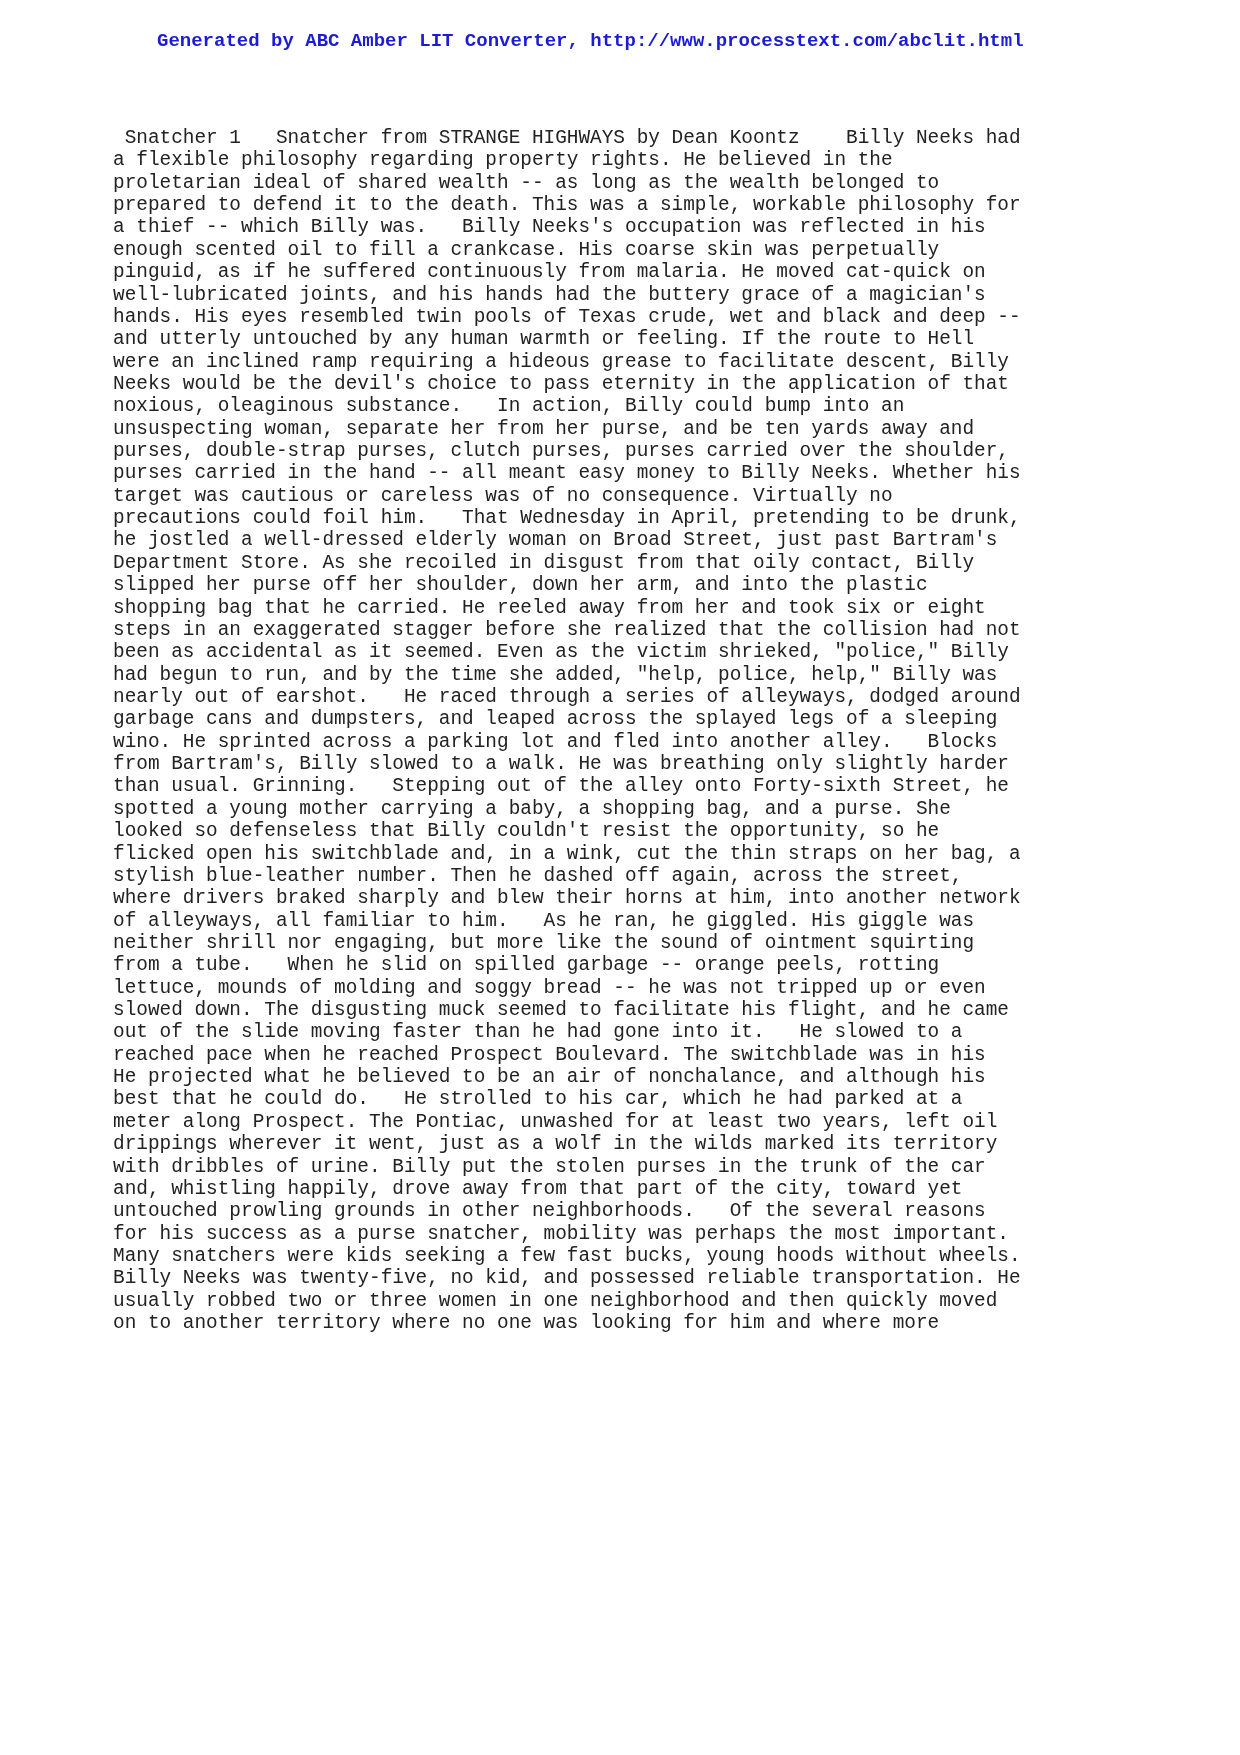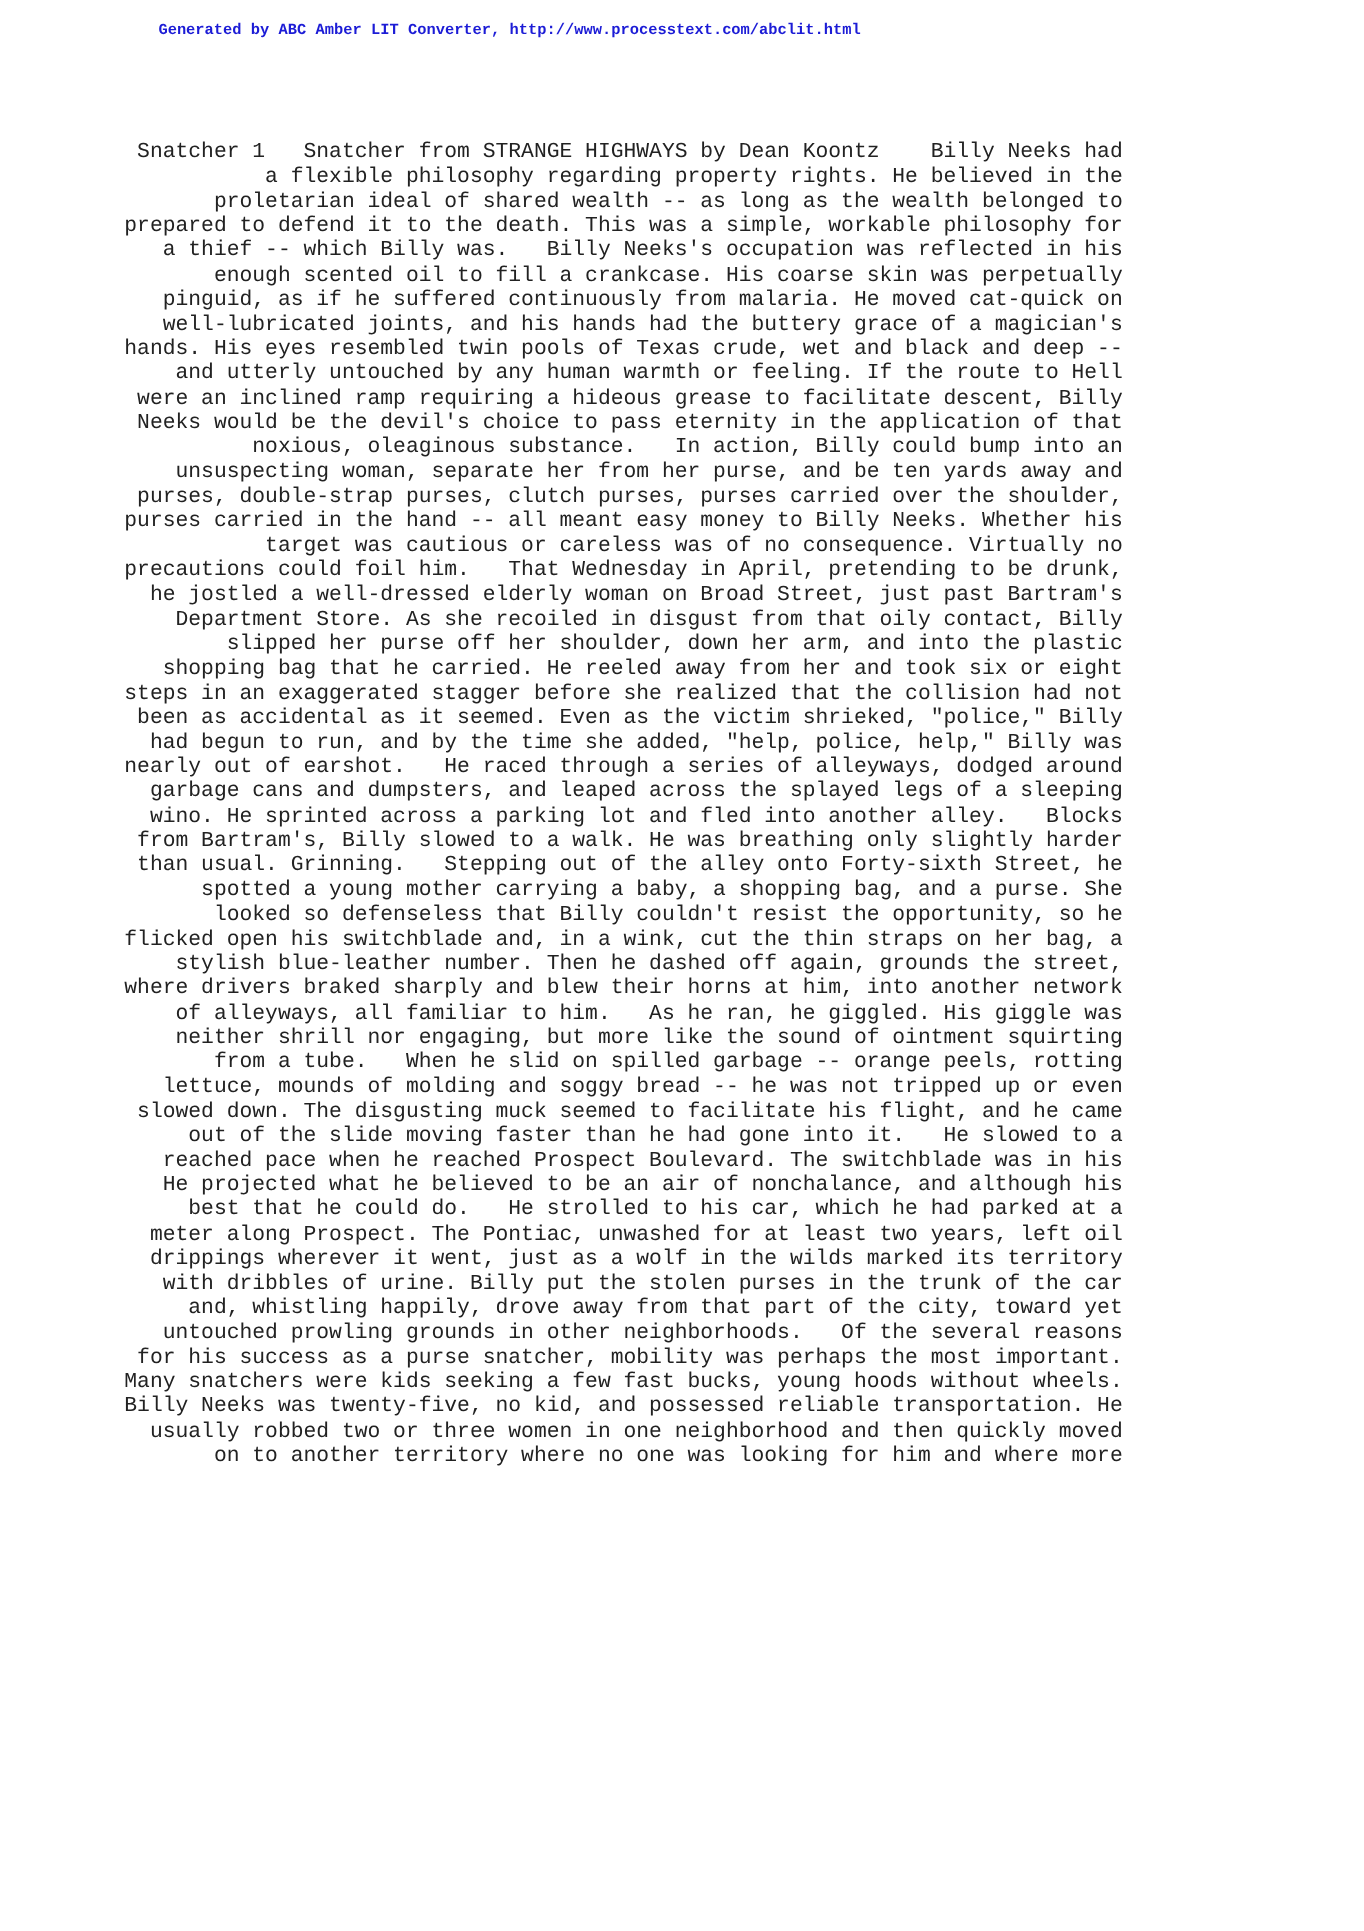--- a/index.html
+++ b/index.html
@@ -12,33 +12,32 @@
       height: 1755px;
       position: relative;
       overflow: hidden;
     }
     .header-banner {
       position: absolute;
       left: 140px;
       top: 12px;
       font-family: "Liberation Mono", "DejaVu Sans Mono", monospace;
       font-weight: bold;
-      font-size: 14px;
+      font-size: 19px;
       line-height: 24px;
       white-space: pre;
       color: #1c1cd6;
-      margin: 4px;
+      margin: 17px;
     }
     .page-body {
       position: absolute;
       left: 113px;
       top: 127px;
       margin: 0;
       padding: 0;
-      text-align: right;
     }
     .text-line {
       display: block;
       font-family: "Liberation Mono", "DejaVu Sans Mono", monospace;
       font-size: 19.4px;
       line-height: 22.37px;
       height: 22.37px;
       white-space: pre;
       color: #222222;
     }
@@ -75,21 +74,21 @@
     <span class="text-line">been as accidental as it seemed. Even as the victim shrieked, "police," Billy</span>
     <span class="text-line">had begun to run, and by the time she added, "help, police, help," Billy was</span>
     <span class="text-line">nearly out of earshot.   He raced through a series of alleyways, dodged around</span>
     <span class="text-line">garbage cans and dumpsters, and leaped across the splayed legs of a sleeping</span>
     <span class="text-line">wino. He sprinted across a parking lot and fled into another alley.   Blocks</span>
     <span class="text-line">from Bartram's, Billy slowed to a walk. He was breathing only slightly harder</span>
     <span class="text-line">than usual. Grinning.   Stepping out of the alley onto Forty-sixth Street, he</span>
     <span class="text-line">spotted a young mother carrying a baby, a shopping bag, and a purse. She</span>
     <span class="text-line">looked so defenseless that Billy couldn't resist the opportunity, so he</span>
     <span class="text-line">flicked open his switchblade and, in a wink, cut the thin straps on her bag, a</span>
-    <span class="text-line">stylish blue-leather number. Then he dashed off again, grounds the street,</span>
+    <span class="text-line">stylish blue-leather number. Then he dashed off again, across the street,</span>
     <span class="text-line">where drivers braked sharply and blew their horns at him, into another network</span>
     <span class="text-line">of alleyways, all familiar to him.   As he ran, he giggled. His giggle was</span>
     <span class="text-line">neither shrill nor engaging, but more like the sound of ointment squirting</span>
     <span class="text-line">from a tube.   When he slid on spilled garbage -- orange peels, rotting</span>
     <span class="text-line">lettuce, mounds of molding and soggy bread -- he was not tripped up or even</span>
     <span class="text-line">slowed down. The disgusting muck seemed to facilitate his flight, and he came</span>
     <span class="text-line">out of the slide moving faster than he had gone into it.   He slowed to a</span>
     <span class="text-line">reached pace when he reached Prospect Boulevard. The switchblade was in his</span>
     <span class="text-line">He projected what he believed to be an air of nonchalance, and although his</span>
     <span class="text-line">best that he could do.   He strolled to his car, which he had parked at a</span>

